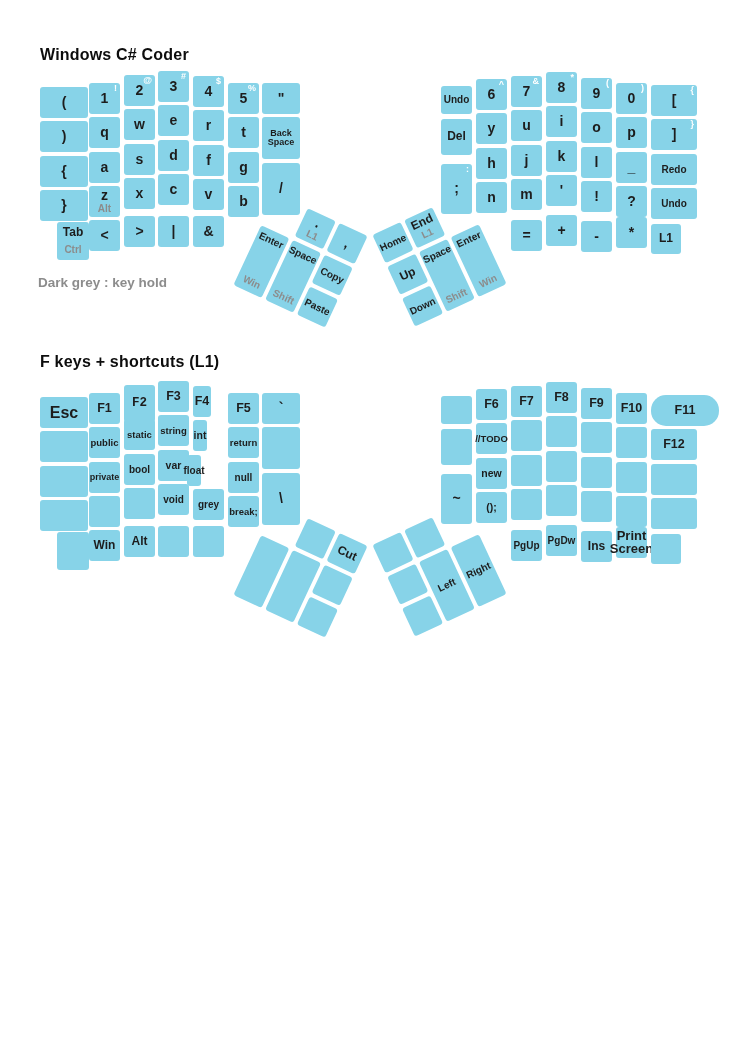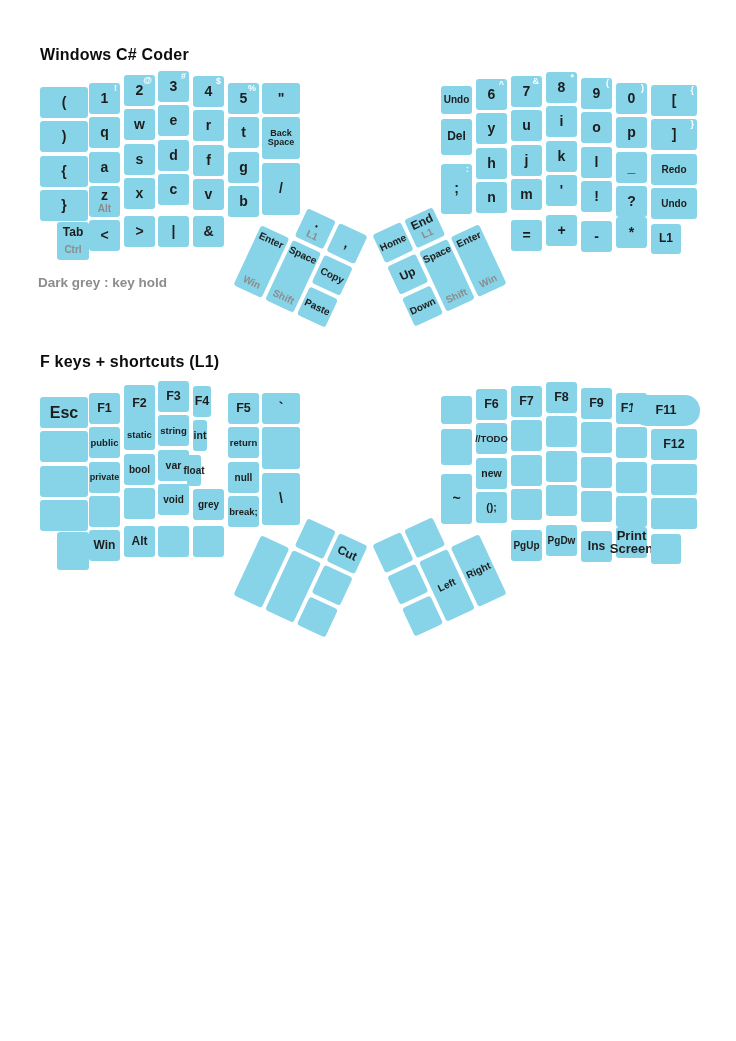--- a/index.html
+++ b/index.html
@@ -291,21 +291,21 @@
         <span class="tap" style="font-size: 10px;">Enter</span>
         <span class="hold">Win</span>
       </div>
     </div>
     <div class="key" style="left: 40px; top: 397px; width: 48px; height: 31px;">
       <span class="tap" style="font-size: 16px;">Esc</span>
     </div>
     <div class="key" style="left: 89px; top: 393px; width: 31px; height: 31px;">
       <span class="tap" style="font-size: 12.5px;">F1</span>
     </div>
-    <div class="key" style="left: 124px; top: 385px; width: 31px; height: 37px;">
+    <div class="key" style="left: 124px; top: 385px; width: 31px; height: 37px; font-family: Liberation Mono, monospace;">
       <span class="tap" style="font-size: 12.5px;">F2</span>
     </div>
     <div class="key" style="left: 158px; top: 381px; width: 31px; height: 31px;">
       <span class="tap" style="font-size: 12.5px;">F3</span>
     </div>
     <div class="key" style="left: 193px; top: 386px; width: 18px; height: 31px;">
       <span class="tap" style="font-size: 12.5px;">F4</span>
     </div>
     <div class="key" style="left: 228px; top: 393px; width: 31px; height: 31px;">
       <span class="tap" style="font-size: 12.5px;">F5</span>
@@ -379,21 +379,21 @@
     </div>
     <div class="key" style="left: 546px; top: 382px; width: 31px; height: 31px;">
       <span class="tap" style="font-size: 12.5px;">F8</span>
     </div>
     <div class="key" style="left: 581px; top: 388px; width: 31px; height: 31px;">
       <span class="tap" style="font-size: 12.5px;">F9</span>
     </div>
     <div class="key" style="left: 616px; top: 393px; width: 31px; height: 31px;">
       <span class="tap" style="font-size: 12.5px;">F10</span>
     </div>
-    <div class="key" style="left: 632px; top: 395px; width: 68px; height: 31px; border-radius: 15px;">
+    <div class="key" style="left: 651px; top: 395px; width: 68px; height: 31px; border-radius: 15px;">
       <span class="tap" style="font-size: 12.5px;">F11</span>
     </div>
     <div class="key" style="left: 441px; top: 429px; width: 31px; height: 36px;"></div>
     <div class="key" style="left: 476px; top: 423px; width: 31px; height: 31px;">
       <span class="tap" style="font-size: 9.5px;">//TODO</span>
     </div>
     <div class="key" style="left: 511px; top: 420px; width: 31px; height: 31px;"></div>
     <div class="key" style="left: 546px; top: 416px; width: 31px; height: 31px;"></div>
     <div class="key" style="left: 581px; top: 422px; width: 31px; height: 31px;"></div>
     <div class="key" style="left: 616px; top: 427px; width: 31px; height: 31px;"></div>

